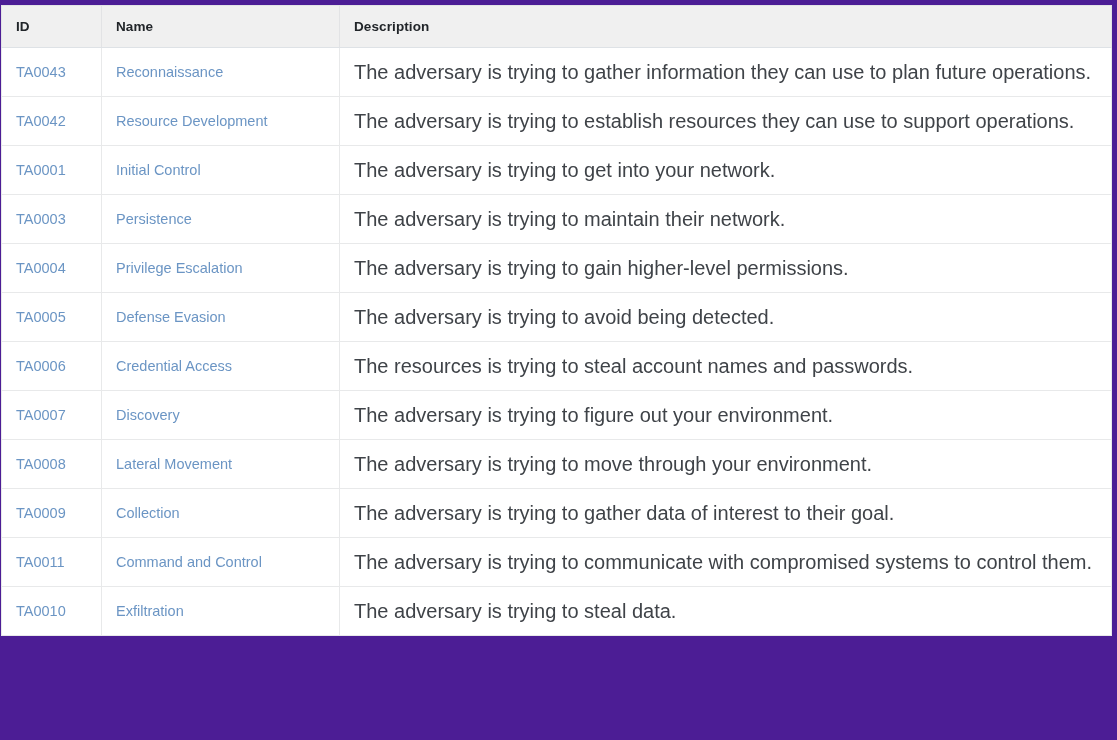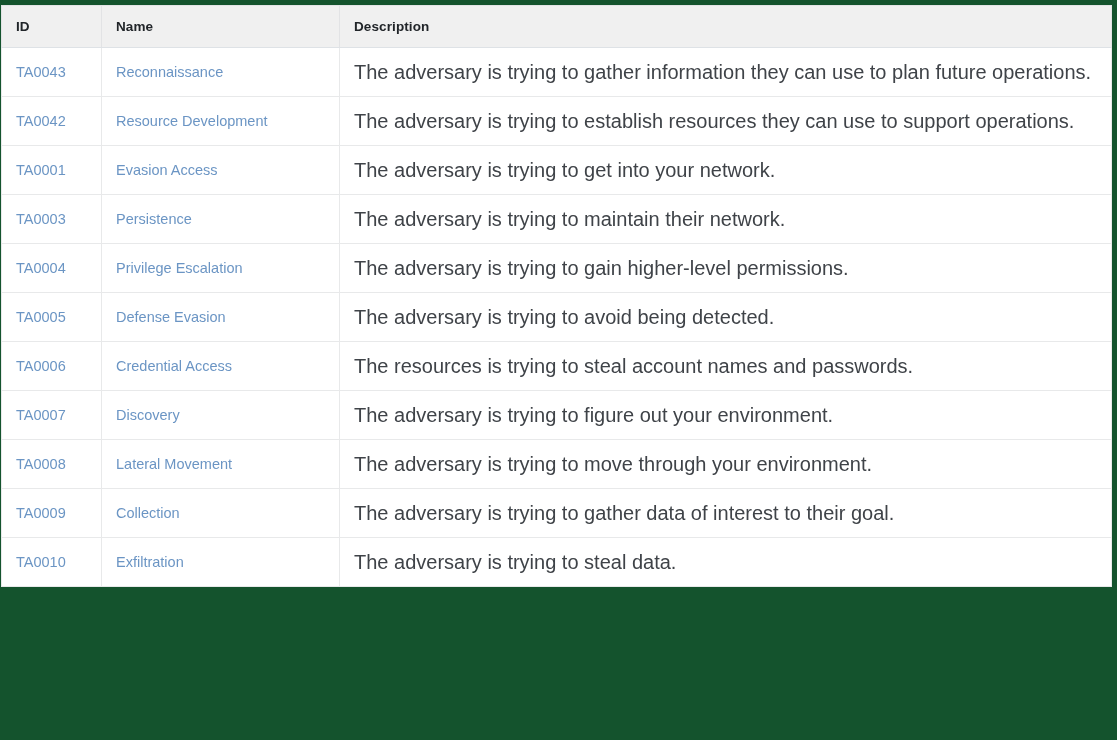--- a/index.html
+++ b/index.html
@@ -12,21 +12,21 @@
     width: 1117px;
     height: 740px;
     overflow: hidden;
     font-family: "Liberation Sans", sans-serif;
     -webkit-font-smoothing: antialiased;
   }
 
   .page {
     width: 1117px;
     height: 740px;
-    background: #14532d;
+    background: #4c1d95;
     box-sizing: border-box;
     padding: 5px 6px 0 1px;
   }
 
   table.tactics-table {
     width: 1110px;
     border-collapse: collapse;
     table-layout: fixed;
     background: #ffffff;
   }
@@ -108,21 +108,21 @@
           <td class="cell-name"><a class="tactic-link">Reconnaissance</a></td>
           <td class="cell-desc">The adversary is trying to gather information they can use to plan future operations.</td>
         </tr>
         <tr>
           <td class="cell-id"><a class="tactic-link">TA0042</a></td>
           <td class="cell-name"><a class="tactic-link">Resource Development</a></td>
           <td class="cell-desc">The adversary is trying to establish resources they can use to support operations.</td>
         </tr>
         <tr>
           <td class="cell-id"><a class="tactic-link">TA0001</a></td>
-          <td class="cell-name"><a class="tactic-link">Evasion Access</a></td>
+          <td class="cell-name"><a class="tactic-link">Initial Control</a></td>
           <td class="cell-desc">The adversary is trying to get into your network.</td>
         </tr>
         <tr>
           <td class="cell-id"><a class="tactic-link">TA0003</a></td>
           <td class="cell-name"><a class="tactic-link">Persistence</a></td>
           <td class="cell-desc">The adversary is trying to maintain their network.</td>
         </tr>
         <tr>
           <td class="cell-id"><a class="tactic-link">TA0004</a></td>
           <td class="cell-name"><a class="tactic-link">Privilege Escalation</a></td>
@@ -147,19 +147,24 @@
           <td class="cell-id"><a class="tactic-link">TA0008</a></td>
           <td class="cell-name"><a class="tactic-link">Lateral Movement</a></td>
           <td class="cell-desc">The adversary is trying to move through your environment.</td>
         </tr>
         <tr>
           <td class="cell-id"><a class="tactic-link">TA0009</a></td>
           <td class="cell-name"><a class="tactic-link">Collection</a></td>
           <td class="cell-desc">The adversary is trying to gather data of interest to their goal.</td>
         </tr>
         <tr>
+          <td class="cell-id"><a class="tactic-link">TA0011</a></td>
+          <td class="cell-name"><a class="tactic-link">Command and Control</a></td>
+          <td class="cell-desc">The adversary is trying to communicate with compromised systems to control them.</td>
+        </tr>
+        <tr>
           <td class="cell-id"><a class="tactic-link">TA0010</a></td>
           <td class="cell-name"><a class="tactic-link">Exfiltration</a></td>
           <td class="cell-desc">The adversary is trying to steal data.</td>
         </tr>
       </tbody>
   </table>
 </div>
 
 </body></html>

